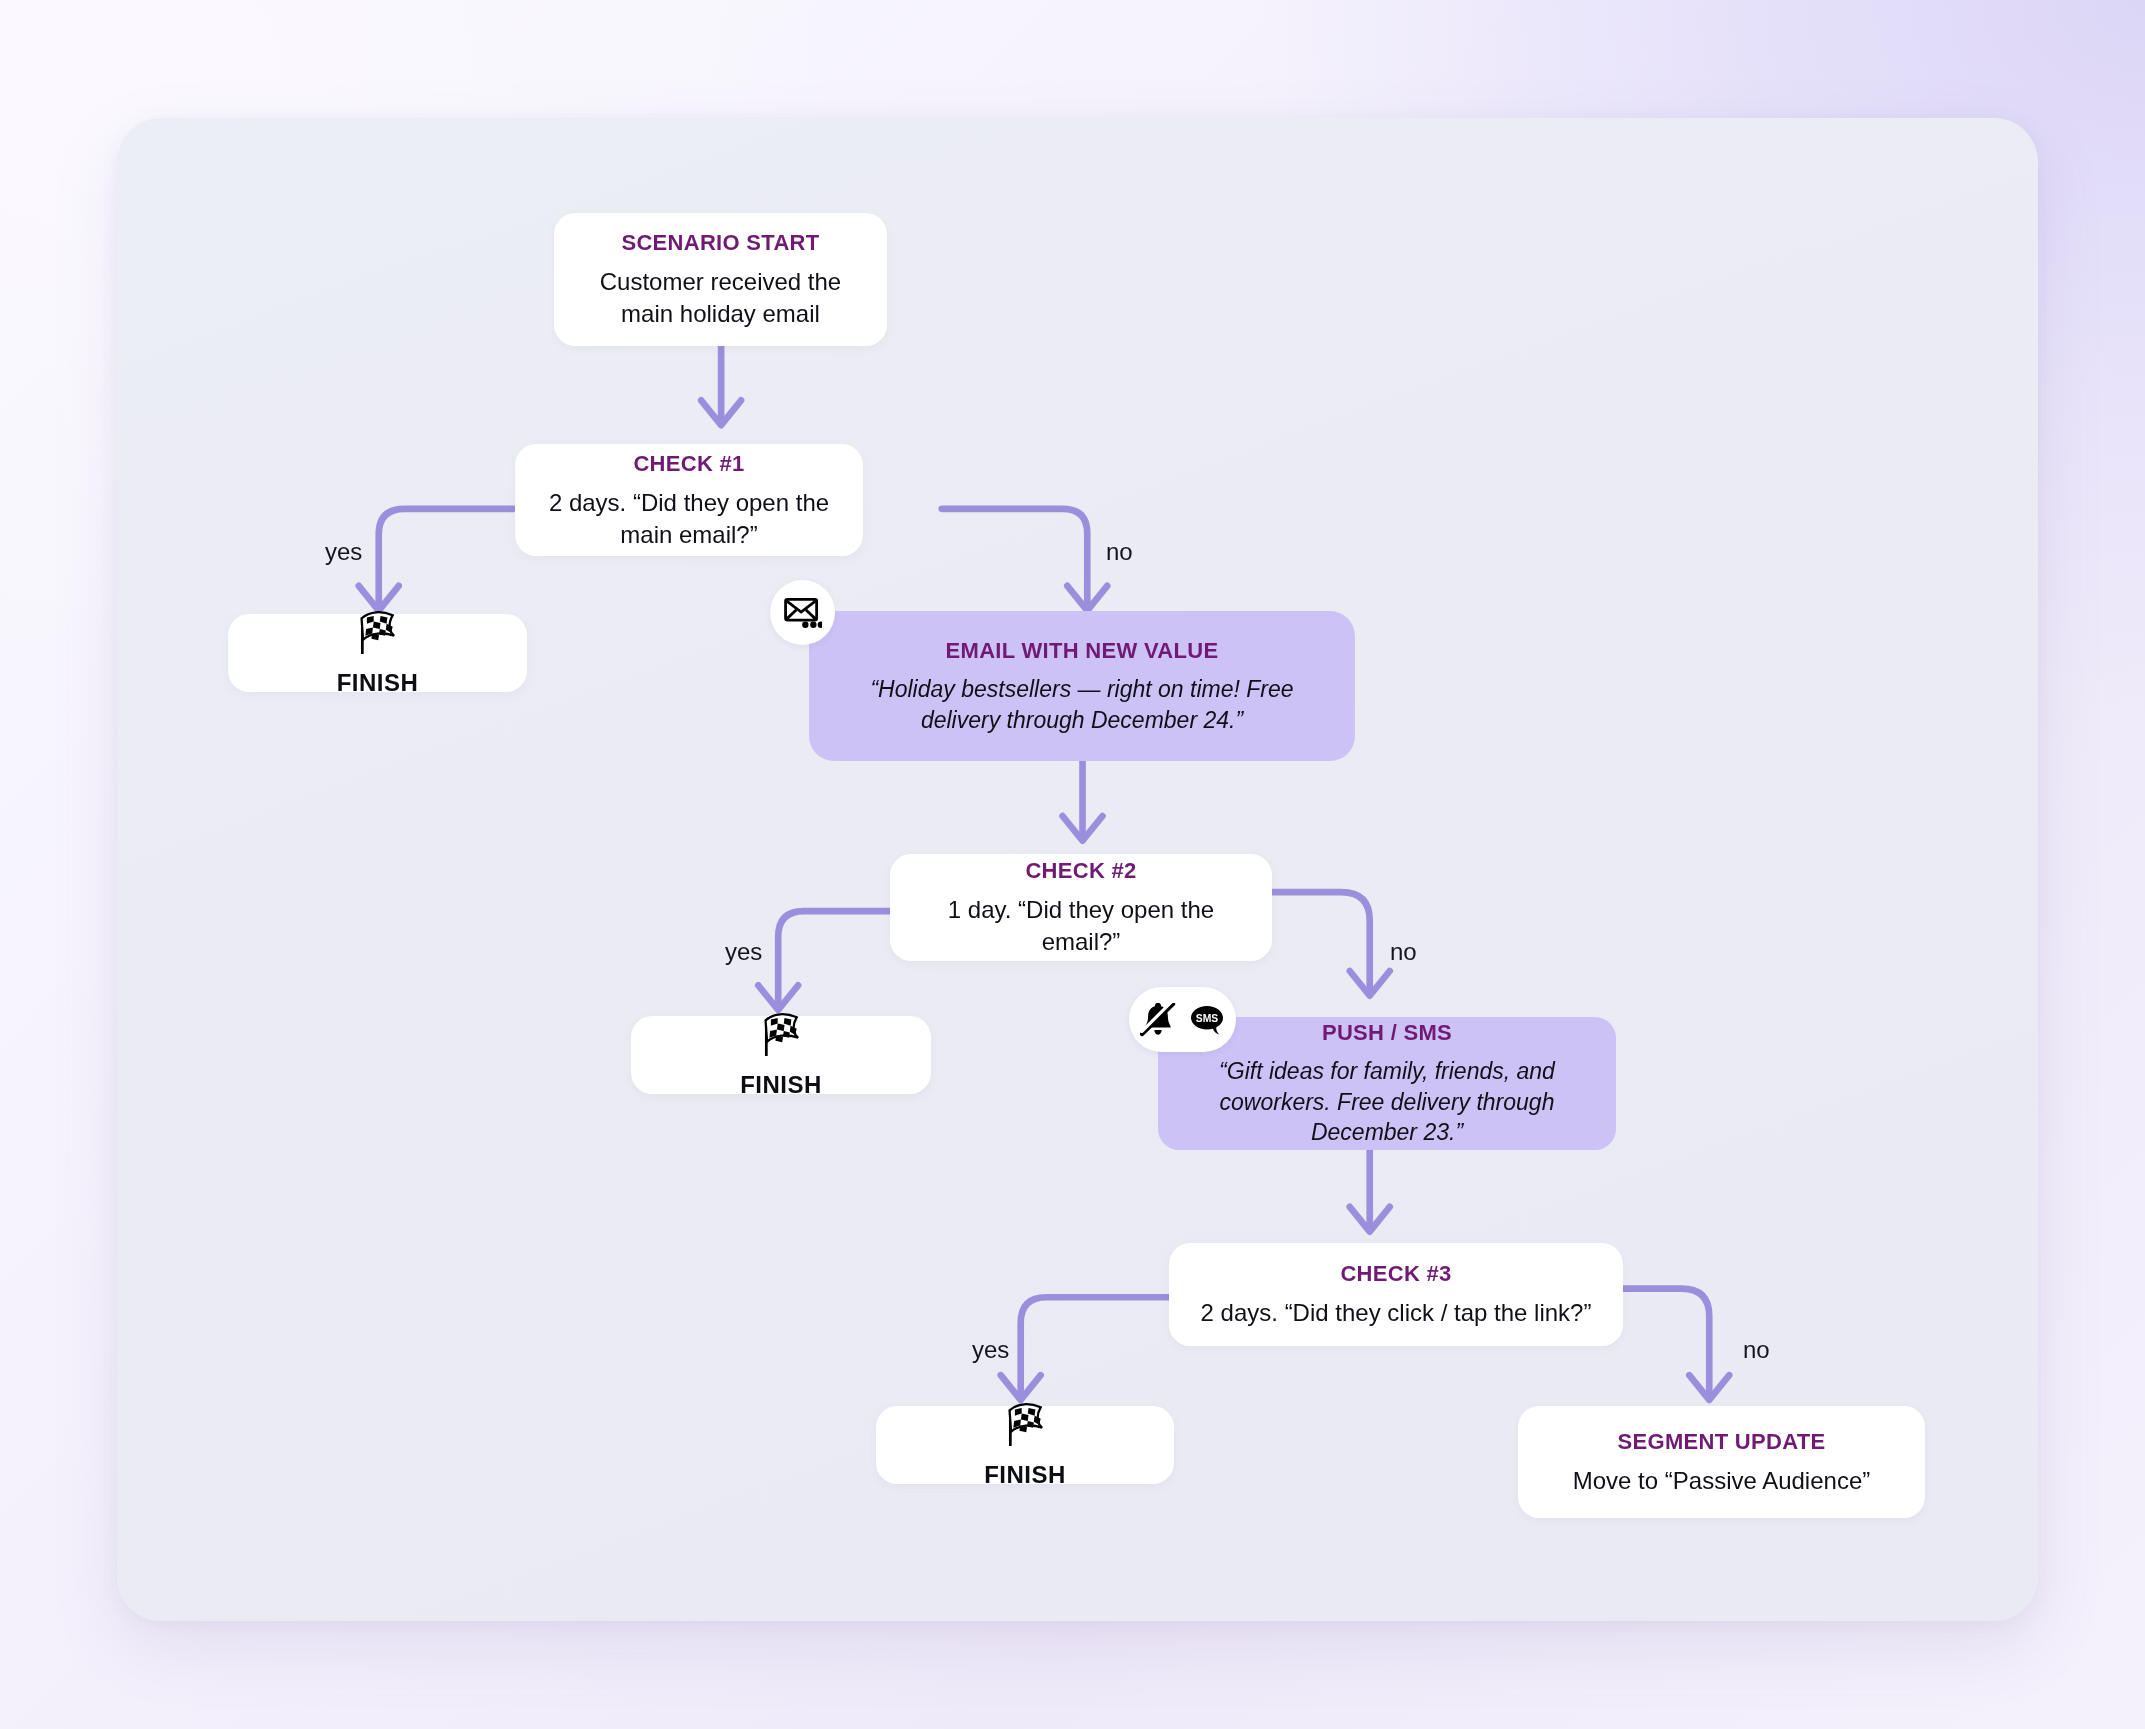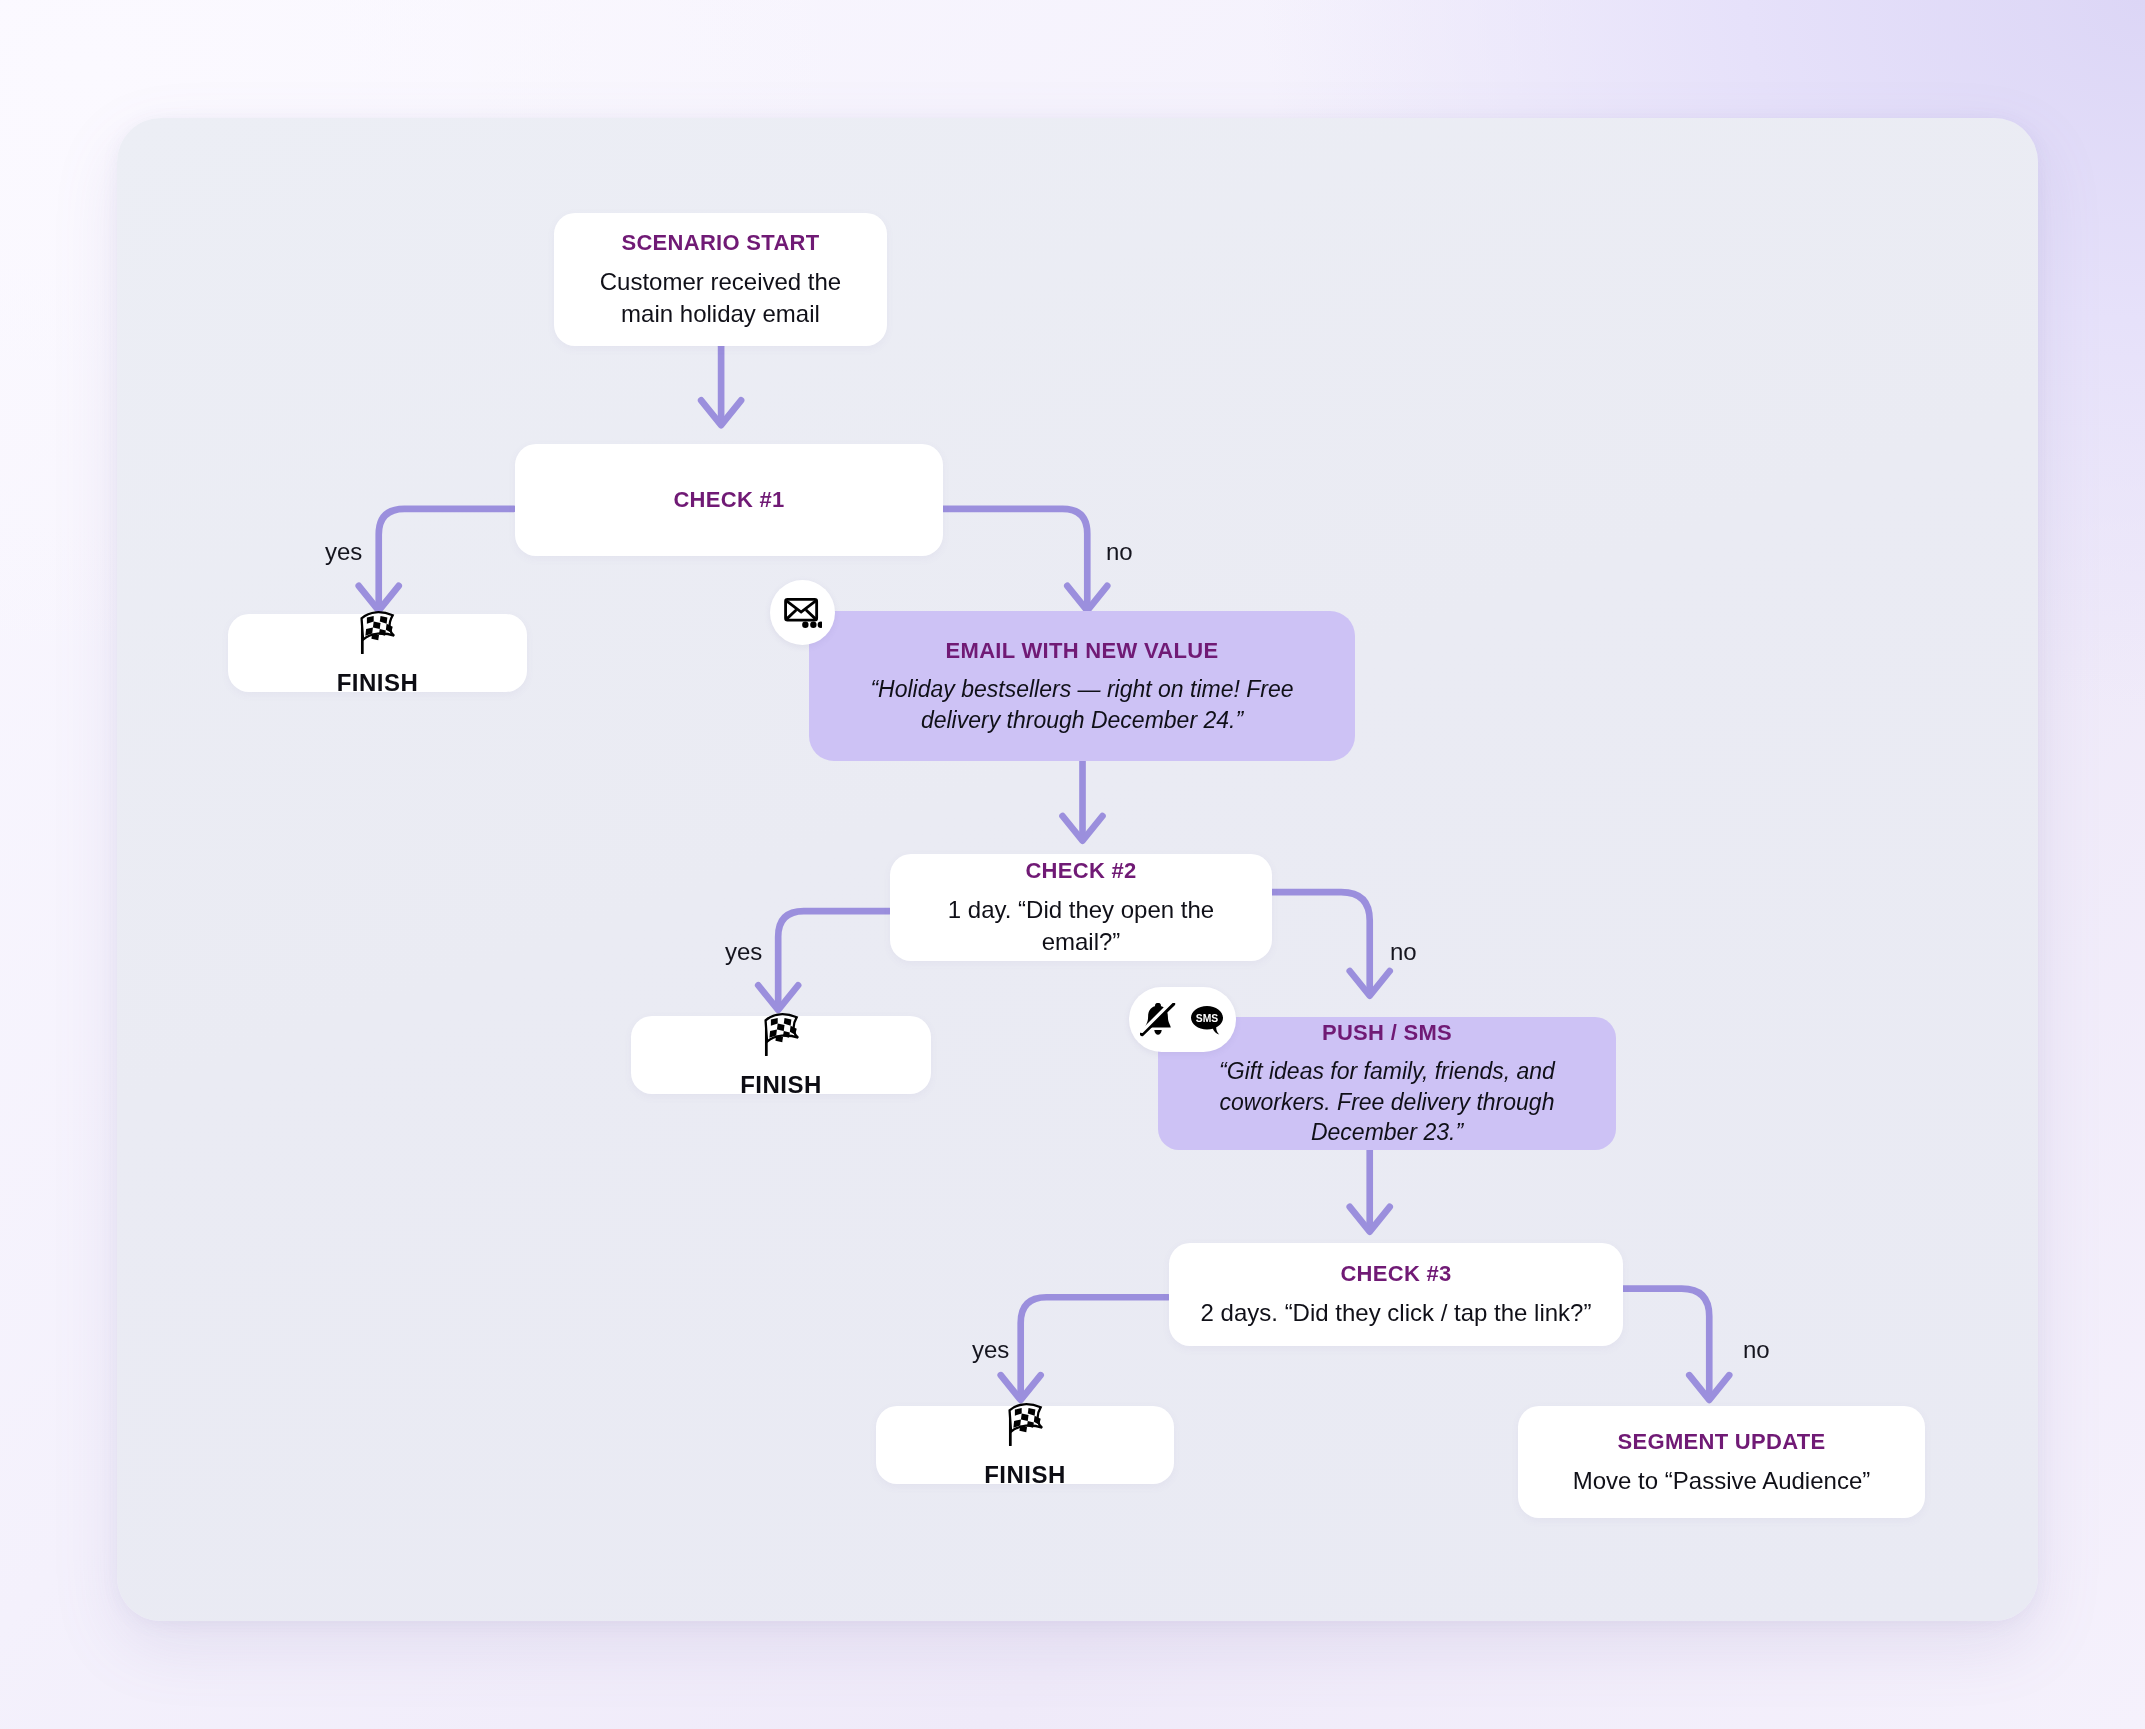--- a/index.html
+++ b/index.html
@@ -177,22 +177,23 @@
         <path d="M 1776 1446 L 1797 1472 L 1818 1446"></path>
       </g>
     </g>
   </svg>
 
   <div class="node white" style="left:554px; top:213px; width:333px; height:133px;">
     <div class="node-title">SCENARIO START</div>
     <div class="node-sub">Customer received the main holiday email</div>
   </div>
 
-  <div class="node white" style="left:515px; top:444px; width:428px; height:112px;">
+  <div class="node white" style="left:515px; top:444px; width:348px; height:112px;">
     <div class="node-title">CHECK #1</div>
+    <div class="node-sub">2 days. “Did they open the main email?”</div>
   </div>
   <div class="edge-label" style="left:325px; top:540px;">yes</div>
   <div class="edge-label" style="left:1106px; top:540px;">no</div>
 
   <div class="node white finish" style="left:228px; top:614px; width:299px; height:78px;">
     <svg class="flag-icon" viewBox="0 0 64 58">
       <path d="M12 12 L12 57" stroke="#000" stroke-width="3.6" stroke-linecap="round" fill="none"></path>
       <path d="M11 11 C22 1, 38 1, 52 7 C45 19, 48 29, 54 34 C40 29, 24 30, 13 39 Z" fill="#fff" stroke="#000" stroke-width="3"></path>
       <path d="M18 10 L27 8 L27 15 L18 18 Z" fill="#000"></path>
       <path d="M36 8 L45 10 L44 18 L35 15 Z" fill="#000"></path>

